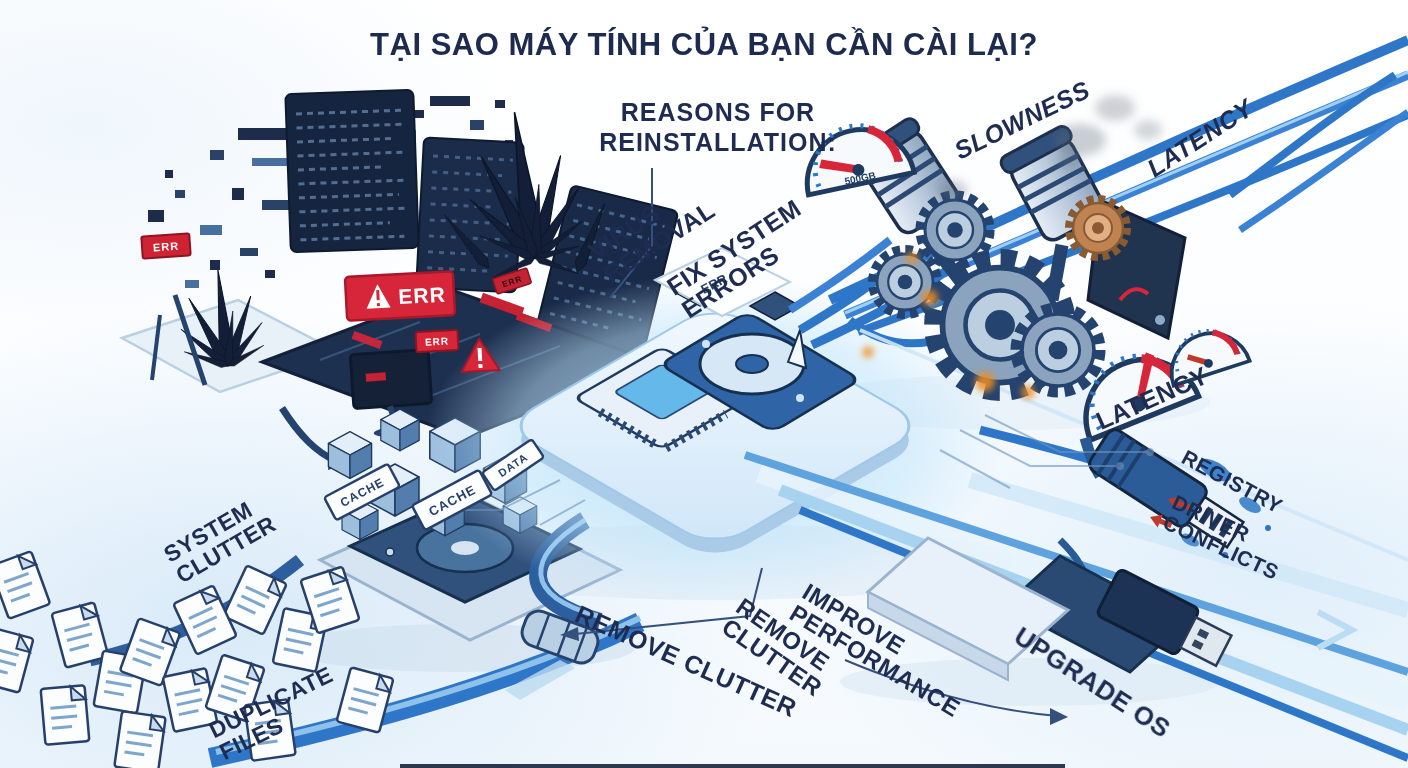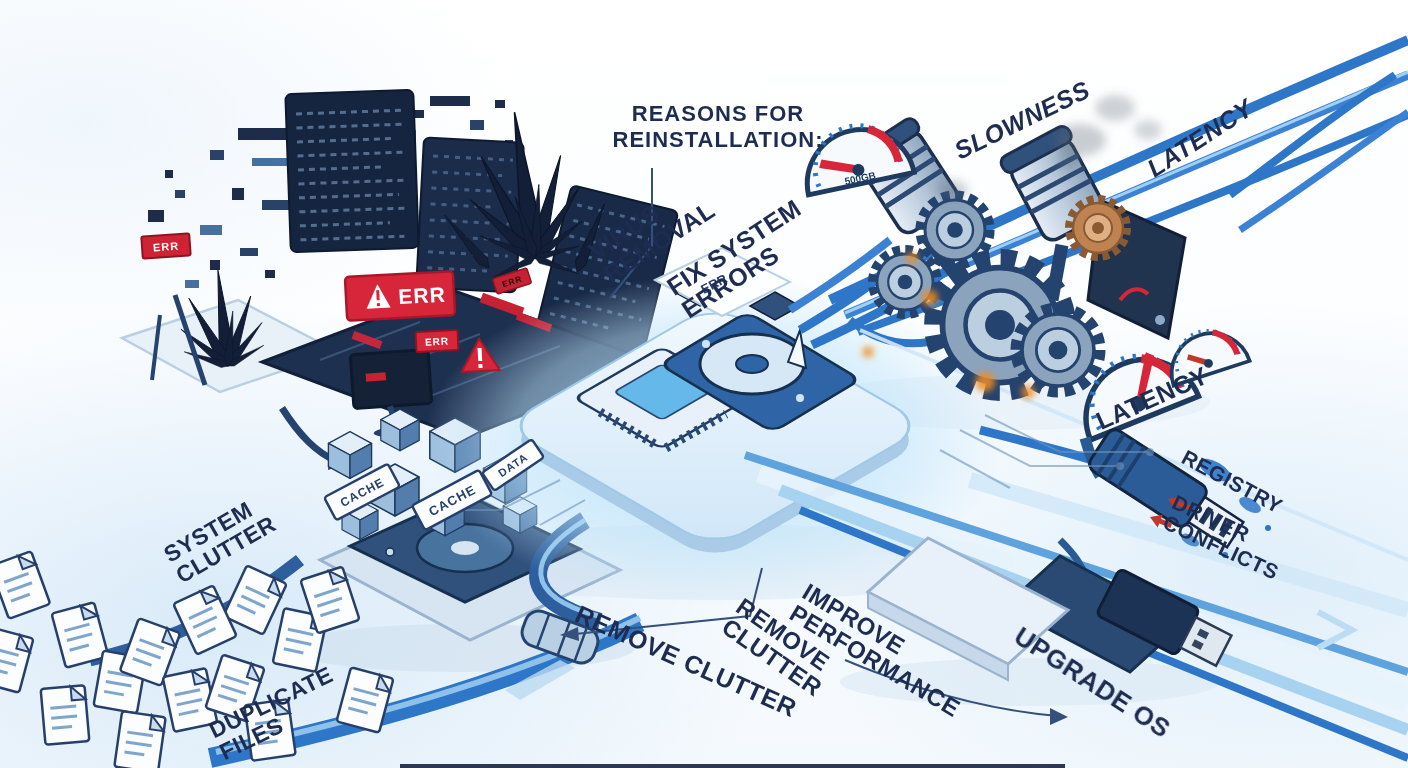--- a/index.html
+++ b/index.html
@@ -446,22 +446,23 @@
     <text y="5" font-size="13" fill="#26406b" text-anchor="middle" letter-spacing="1">CACHE</text>
   </g>
   <g transform="translate(513,465) rotate(-34)">
     <rect x="-30" y="-11" width="60" height="22" rx="3" fill="#fdfeff" stroke="#26406b" stroke-width="2.5"></rect>
     <text y="4" font-size="11" fill="#26406b" text-anchor="middle" letter-spacing="1">DATA</text>
   </g>
 
   <rect x="400" y="764" width="665" height="4" fill="#16243d" opacity=".9"></rect>
 </svg>
 
-
-<div class="lbl center" style="left:718px;top:127px;font-size:22px;width:260px;line-height:1.18;letter-spacing:1px;">REASONS FOR REINSTALLATION:</div>
+<div class="lbl title nowrap" style="left:704px;top:45px;font-size:31px;">TẠI SAO MÁY TÍNH CỦA BẠN CẦN CÀI LẠI?</div>
+
+<div class="lbl center" style="left:718px;top:127px;font-size:25px;width:260px;line-height:1.18;letter-spacing:1px;">REASONS FOR REINSTALLATION:</div>
 
 <div class="lbl" style="left:655px;top:228px;--r:-33deg;font-size:25px;width:135px;">VIRUS REMOVAL</div>
 
 <div class="lbl" style="left:748px;top:254px;--r:-33deg;font-size:25px;width:170px;">FIX SYSTEM ERRORS</div>
 
 <div class="lbl nowrap italic" style="left:1022px;top:120px;--r:-26deg;font-size:25px;">SLOWNESS</div>
 
 <div class="lbl nowrap italic" style="left:1200px;top:138px;--r:-33deg;font-size:25px;">LATENCY</div>
 
 <div class="lbl nowrap" style="left:1152px;top:398px;--r:-24deg;font-size:25px;">LATENCY</div>

